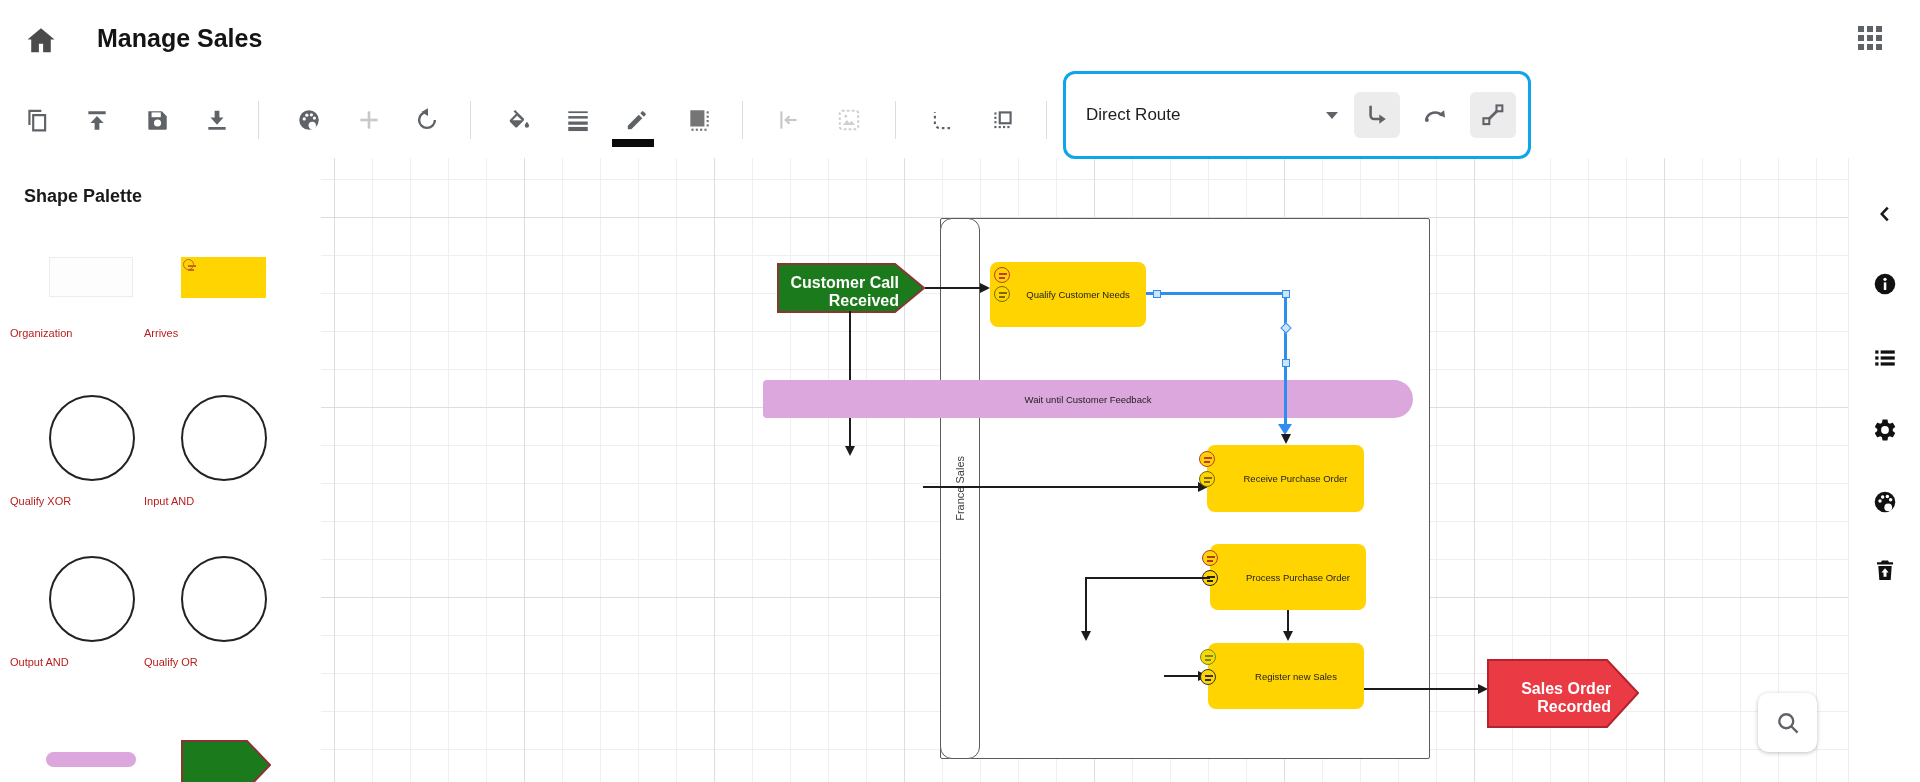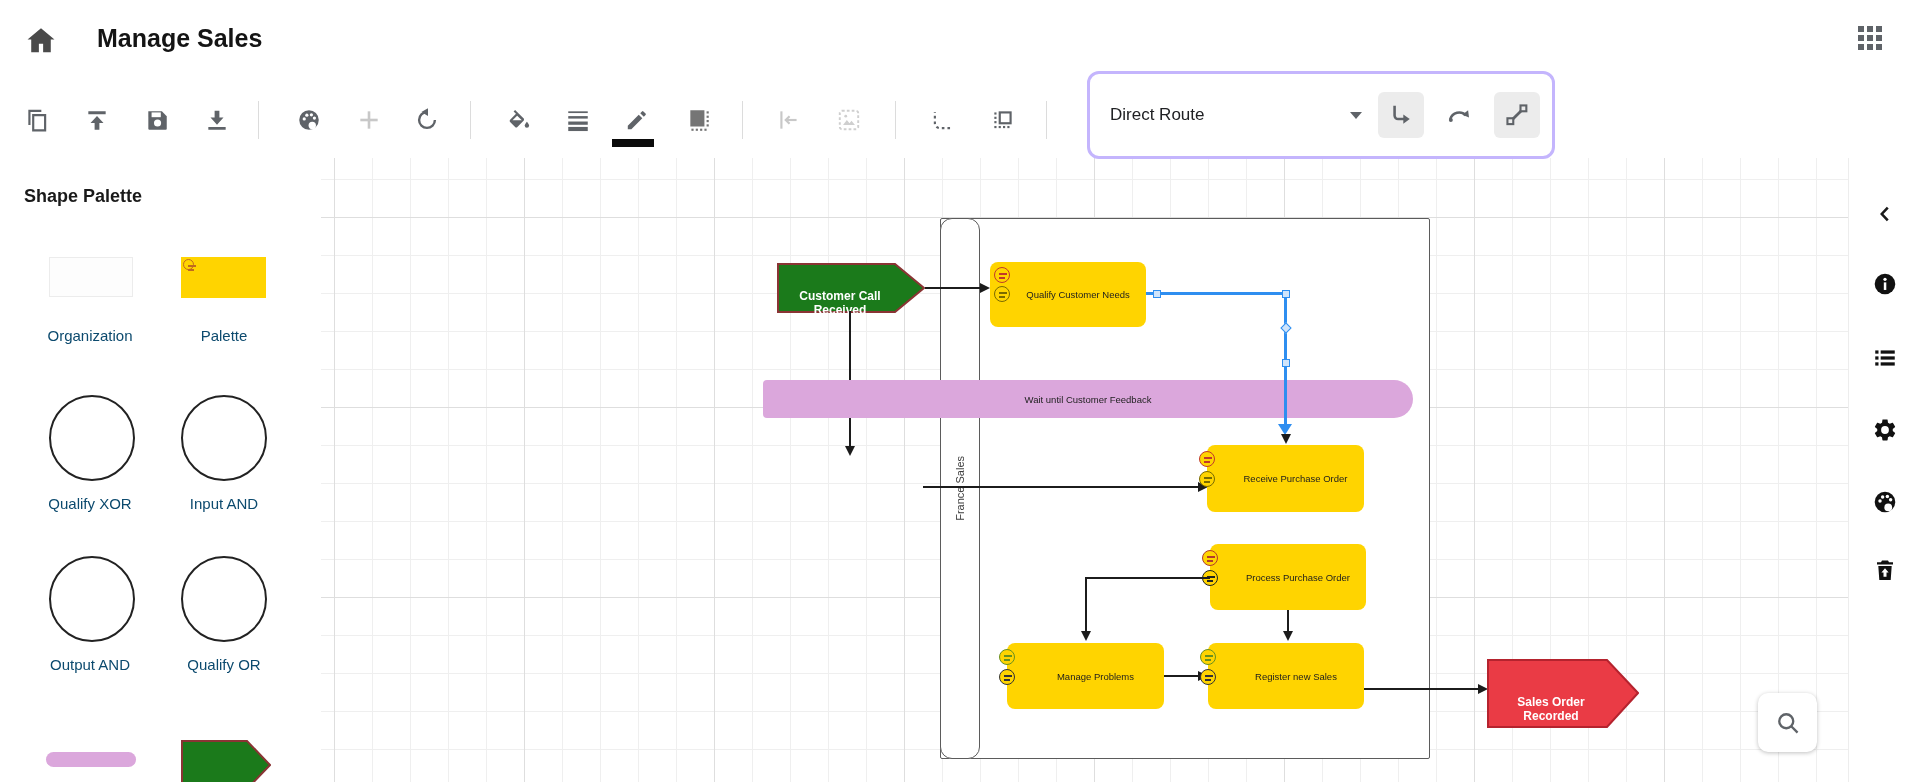--- a/index.html
+++ b/index.html
@@ -19,34 +19,34 @@
   
   #toolbar{position:absolute;left:0;top:82px;width:1920px;height:76px;background:#fff;
            border-bottom:1px solid #e4e4e4;}
   .tbtn{position:absolute;top:18px;width:40px;height:40px;display:flex;align-items:center;
         justify-content:center;cursor:pointer;border-radius:4px;}
   .tdiv{position:absolute;top:19px;width:1px;height:38px;background:#dcdcdc;}
   #pen-colorbar{position:absolute;left:612px;top:57px;width:42px;height:8px;background:#0b0b0b;}
 
   
   #route-group{position:absolute;left:1063px;top:-11px;width:462px;height:82px;background:#fff;
-               border:3px solid #c4b5fd;border-radius:12px;display:flex;align-items:center;z-index:5;margin-left:24px;}
+               border:3px solid #0ea5e9;border-radius:12px;display:flex;align-items:center;z-index:5;}
   #route-select{display:flex;align-items:center;width:268px;cursor:pointer;padding-left:20px;}
   #route-value{font-size:17px;color:#202124;}
   #route-caret{margin-left:auto;margin-right:16px;width:0;height:0;border-left:6px solid transparent;
                border-right:6px solid transparent;border-top:7px solid #5f6368;}
   .rbtn{width:46px;height:46px;border-radius:6px;display:flex;align-items:center;justify-content:center;
         cursor:pointer;margin-right:12px;}
   .rbtn.sel{background:#ececec;}
 
   
   #palette{position:absolute;left:0;top:158px;width:321px;height:624px;background:#fff;
            border-right:1px solid #e4e4e4;overflow:hidden;}
   #palette-title{position:absolute;left:24px;top:28px;font-size:18px;font-weight:bold;color:#1a1a1a;}
-  .p-label{position:absolute;width:160px;text-align:center;font-size:15px;color:#0c4a6e;}
+  .p-label{position:absolute;width:160px;font-size:11px;color:#b91c1c;}
   .p-circle{position:absolute;width:82px;height:82px;border-radius:50%;border:2px solid #222;
             background:#fff;cursor:pointer;}
   #org-swatch{position:absolute;left:49px;top:99px;width:82px;height:38px;background:#fdfdfd;
               border:1px solid #ececec;cursor:pointer;}
   #activity-swatch{position:absolute;left:181px;top:99px;width:85px;height:41px;background:#ffd400;cursor:pointer;}
   #activity-swatch .mini{left:2px;top:2px;}
   #pi-swatch{position:absolute;left:46px;top:594px;width:90px;height:15px;border-radius:8px;
              background:#dba7dc;cursor:pointer;}
   #ev-swatch{position:absolute;left:181px;top:582px;cursor:pointer;}
 
@@ -62,22 +62,22 @@
 
   
   #lane-frame{position:absolute;left:619px;top:60px;width:488px;height:539px;background:#fff;
               border:1.2px solid #5b5b5b;border-radius:2px;}
   #lane-header{position:absolute;left:619px;top:60px;width:38px;height:539px;background:#fff;
                border:1.2px solid #5b5b5b;border-radius:12px;display:flex;align-items:center;justify-content:center;}
   #lane-label{writing-mode:vertical-rl;transform:rotate(180deg);font-size:11px;color:#3c3c3c;}
 
   
   .event{position:absolute;cursor:pointer;}
-  .event .etext{position:absolute;left:4px;top:15px;height:100%;display:flex;align-items:center;
-        justify-content:center;color:#fff;font-weight:bold;font-size:12px;text-align:center;}
+  .event .etext{position:absolute;left:4px;top:4px;height:100%;display:flex;align-items:center;
+        justify-content:center;color:#fff;font-weight:bold;font-size:16px;text-align:right;}
   .activity{position:absolute;background:#ffd400;border-radius:8px;cursor:pointer;
             display:flex;align-items:center;justify-content:center;}
   .activity .atext{font-size:9.5px;color:#1d1d1d;text-align:center;padding-left:26px;padding-right:6px;}
   .mini{position:absolute;width:16px;height:16px;border-radius:50%;background:#ffd400;box-sizing:border-box;}
   .mini:before{content:"";position:absolute;left:3.5px;top:4.5px;width:8px;height:2px;background:currentColor;}
   .mini:after{content:"";position:absolute;left:3.5px;top:8.5px;width:6px;height:2px;background:currentColor;}
   #pi-bar{position:absolute;left:442px;top:222px;width:650px;height:38px;background:#dba7dc;
           border-radius:4px 19px 19px 4px;display:flex;align-items:center;justify-content:center;cursor:pointer;}
   #pi-bar span{font-size:9.5px;color:#222;}
 
@@ -315,21 +315,21 @@
 </div>
 
 <div id="palette">
   <div id="palette-title">Shape Palette</div>
 
   <div id="org-swatch"></div>
   <div id="activity-swatch">
     <span class="mini" style="color:#c06a1f;border:1.3px solid #c06a1f;width:11px;height:11px;"></span>
   </div>
   <div class="p-label" style="left:10px;top:169px">Organization</div>
-  <div class="p-label" style="left:144px;top:169px">Palette</div>
+  <div class="p-label" style="left:144px;top:169px">Arrives</div>
 
   <div class="p-circle" style="left:49px;top:237px"></div>
   <div class="p-circle" style="left:181px;top:237px"></div>
   <div class="p-label" style="left:10px;top:337px">Qualify XOR</div>
   <div class="p-label" style="left:144px;top:337px">Input AND</div>
 
   <div class="p-circle" style="left:49px;top:398px"></div>
   <div class="p-circle" style="left:181px;top:398px"></div>
   <div class="p-label" style="left:10px;top:498px">Output AND</div>
   <div class="p-label" style="left:144px;top:498px">Qualify OR</div>
@@ -397,25 +397,20 @@
     <span class="atext">Process Purchase Order</span>
   </div>
 
   <div class="hline" style="left:764px;top:419px;width:125px"></div>
   <div class="vline" style="left:764px;top:419px;height:57px"></div>
   <div class="ah-d" style="left:760px;top:473px"></div>
 
   <div class="vline" style="left:966px;top:452px;height:24px"></div>
   <div class="ah-d" style="left:962px;top:473px"></div>
 
-  <div class="activity" style="left:686px;top:485px;width:157px;height:66px">
-    <span class="mini" style="left:-8px;top:6px;color:#6a8f1f;border:1.4px solid #6a8f1f"></span>
-    <span class="mini" style="left:-8px;top:26px;color:#333;border:1.4px solid #333"></span>
-    <span class="atext">Manage Problems</span>
-  </div>
 
   <div class="hline" style="left:843px;top:517px;width:36px"></div>
   <div class="ah-r" style="left:877px;top:513px"></div>
 
   <div class="activity" style="left:887px;top:485px;width:156px;height:66px">
     <span class="mini" style="left:-8px;top:6px;color:#6a8f1f;border:1.4px solid #6a8f1f"></span>
     <span class="mini" style="left:-8px;top:26px;color:#333;border:1.4px solid #333"></span>
     <span class="atext">Register new Sales</span>
   </div>
 

